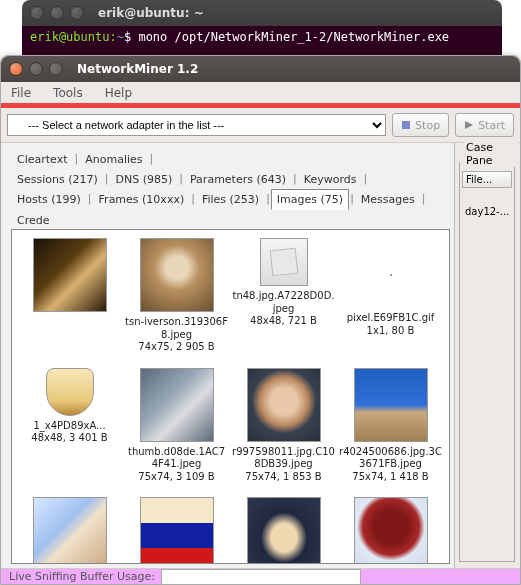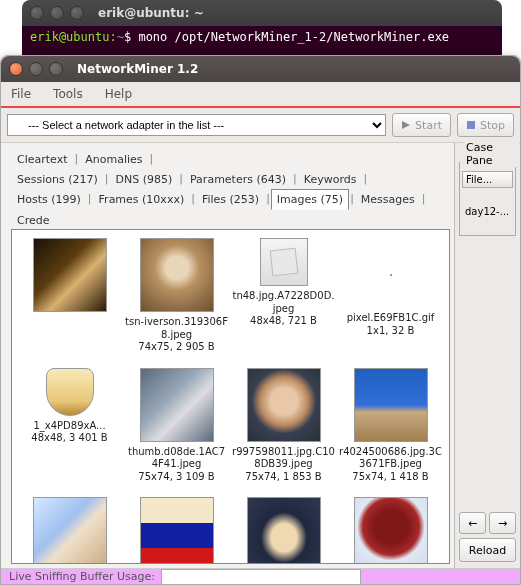--- a/index.html
+++ b/index.html
@@ -19,21 +19,21 @@
 
 
 .main-window { position: absolute; top: 55px; left: 0; width: 521px; height: 530px; background: #f2f1f0; border: 1px solid #aaa; border-radius: 8px 8px 0 0; box-shadow: 0 2px 8px rgba(0,0,0,0.3); display: flex; flex-direction: column; }
 .main-titlebar { background: linear-gradient(#5a5552, #4a4542); height: 26px; border-radius: 8px 8px 0 0; display: flex; align-items: center; padding: 0 8px; gap: 6px; }
 .win-close { background: radial-gradient(circle at 30% 30%, #f7a07c, #e55d2e); }
 .win-min { background: radial-gradient(circle at 30% 30%, #7a7572, #5a5552); }
 .win-max { background: radial-gradient(circle at 30% 30%, #7a7572, #5a5552); }
 .main-title { color: #fff; font-weight: bold; margin-left: 8px; font-size: 12px; }
 
 
-.menubar { background: #ece9e6; height: 26px; display: flex; align-items: center; padding: 0 10px; gap: 22px; border-bottom: 2px solid #ef4444; }
+.menubar { background: #ece9e6; height: 26px; display: flex; align-items: center; padding: 0 10px; gap: 22px; border-bottom: 5px solid #ef4444; }
 .menu-item { color: #555; cursor: pointer; }
 
 
 .toolbar { background: #ece9e6; padding: 5px 6px; display: flex; align-items: center; gap: 6px; border-bottom: 1px solid #d0ccc8; }
 .adapter-select { flex: 1; height: 22px; border: 1px solid #999; background: #fff; font-size: 11px; padding: 0 16px; }
 .tb-btn { height: 24px; padding: 0 8px; background: linear-gradient(#fdfdfd, #e8e6e3); border: 1px solid #aaa; border-radius: 3px; display: flex; align-items: center; gap: 4px; font-size: 11px; cursor: pointer; }
 .tb-btn.disabled { color: #999; }
 .play-icon svg, .stop-icon svg { display: block; }
 
 
@@ -49,21 +49,21 @@
 
 .image-panel { flex: 1; background: #fff; border: 1px solid #888; margin-top: -1px; overflow: hidden; padding: 8px 4px; }
 .image-grid { display: flex; flex-wrap: wrap; gap: 0; }
 .thumb-cell { width: 107px; text-align: center; margin-bottom: 14px; }
 .thumb-img { width: 74px; height: 74px; margin: 0 auto 4px; background: #ccc; border: 1px solid #999; }
 .thumb-img.small { width: 48px; height: 48px; }
 .thumb-img.tiny { width: 2px; height: 2px; margin-top: 36px; margin-bottom: 36px; }
 .thumb-label { font-size: 10px; line-height: 1.25; color: #222; word-break: break-all; padding: 0 2px; }
 
 
-.side-panel { width: 66px; border-left: 1px solid #bbb; background: #ece9e6; padding: 6px 4px; display: flex; flex-direction: column; gap: 4px; }
+.side-panel { width: 66px; border-left: 1px solid #bbb; background: #ece9e6; padding: 6px 4px; display: flex; flex-direction: row; gap: 4px; }
 .case-group { border: 1px solid #aaa; font-size: 11px; padding-top: 2px; }
 .case-legend { font-size: 11px; padding: 0 2px; position: relative; top: -8px; left: 4px; background: #ece9e6; }
 .file-header { background: linear-gradient(#fdfdfd,#e6e4e1); border: 1px solid #aaa; font-size: 10px; padding: 2px 3px; margin: -6px 2px 0 2px;}
 .file-item { font-size: 10px; padding: 2px 3px; margin: 16px 2px; }
 .side-spacer { flex: 1; }
 .side-btn { height: 24px; background: linear-gradient(#fdfdfd, #e8e6e3); border: 1px solid #aaa; border-radius: 3px; font-size: 11px; display: flex; align-items: center; justify-content: center; cursor: pointer; }
 .arrow-btns { display: flex; gap: 3px; }
 .arrow-btns .side-btn { flex: 1; height: 22px; }
 
 
@@ -112,35 +112,35 @@
     <span class="menu-item">File</span>
     <span class="menu-item">Tools</span>
     <span class="menu-item">Help</span>
   </div>
 
   <div class="toolbar">
     <select class="adapter-select">
       <option>--- Select a network adapter in the list ---</option>
     </select>
     <div class="tb-btn disabled">
+      <span class="stop-icon">
+          <svg width="10" height="10">
+            <rect x="1" y="1" width="8" height="8" fill="#7a8aca"></rect>
+          </svg>
+        </span>
+      <span>Stop</span>
+    </div>
+    <div class="tb-btn disabled">
       <span class="play-icon">
           <svg width="10" height="10">
             <polygon points="1,1 9,5 1,9" fill="#888"></polygon>
           </svg>
         </span>
       <span>Start</span>
     </div>
-    <div class="tb-btn disabled">
-      <span class="stop-icon">
-          <svg width="10" height="10">
-            <rect x="1" y="1" width="8" height="8" fill="#7a8aca"></rect>
-          </svg>
-        </span>
-      <span>Stop</span>
-    </div>
   </div>
 
   <div class="content-row">
     <div class="tabs-area">
       <div class="tab-strip">
         <span class="tab">Cleartext</span>
           <span class="tab-sep">|</span>
         <span class="tab">Anomalies</span>
           <span class="tab-sep">|</span>
       </div>
@@ -179,21 +179,21 @@
 74x75, 2 905 B</div>
             </div>
             <div class="thumb-cell">
               <div class="thumb-img t2 small"></div>
               <div class="thumb-label" style="white-space: pre-line;">tn48.jpg.A7228D0D.jpeg
 48x48, 721 B</div>
             </div>
             <div class="thumb-cell">
               <div class="thumb-img  tiny"></div>
               <div class="thumb-label" style="white-space: pre-line;">pixel.E69FB1C.gif
-1x1, 32 B</div>
+1x1, 80 B</div>
             </div>
             <div class="thumb-cell">
               <div class="thumb-img t4 small"></div>
               <div class="thumb-label" style="white-space: pre-line;">1_x4PD89xA...
 48x48, 3 401 B</div>
             </div>
             <div class="thumb-cell">
               <div class="thumb-img t5"></div>
               <div class="thumb-label" style="white-space: pre-line;">thumb.d08de.1AC74F41.jpeg
 75x74, 3 109 B</div>

